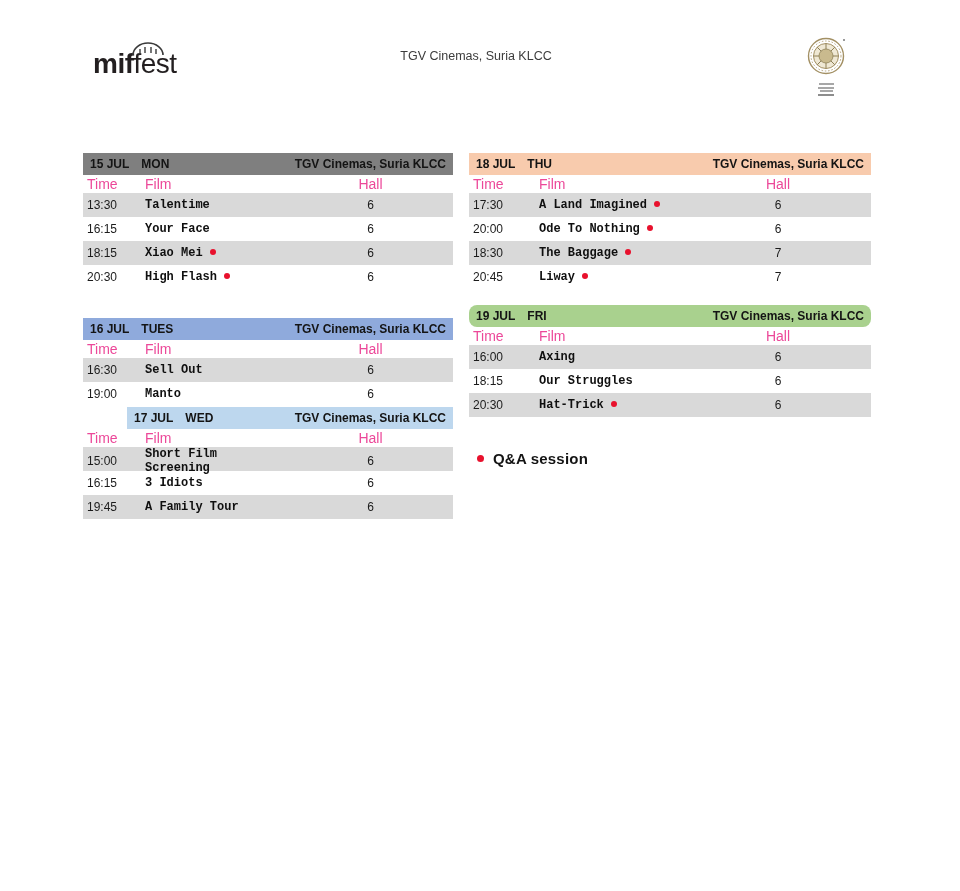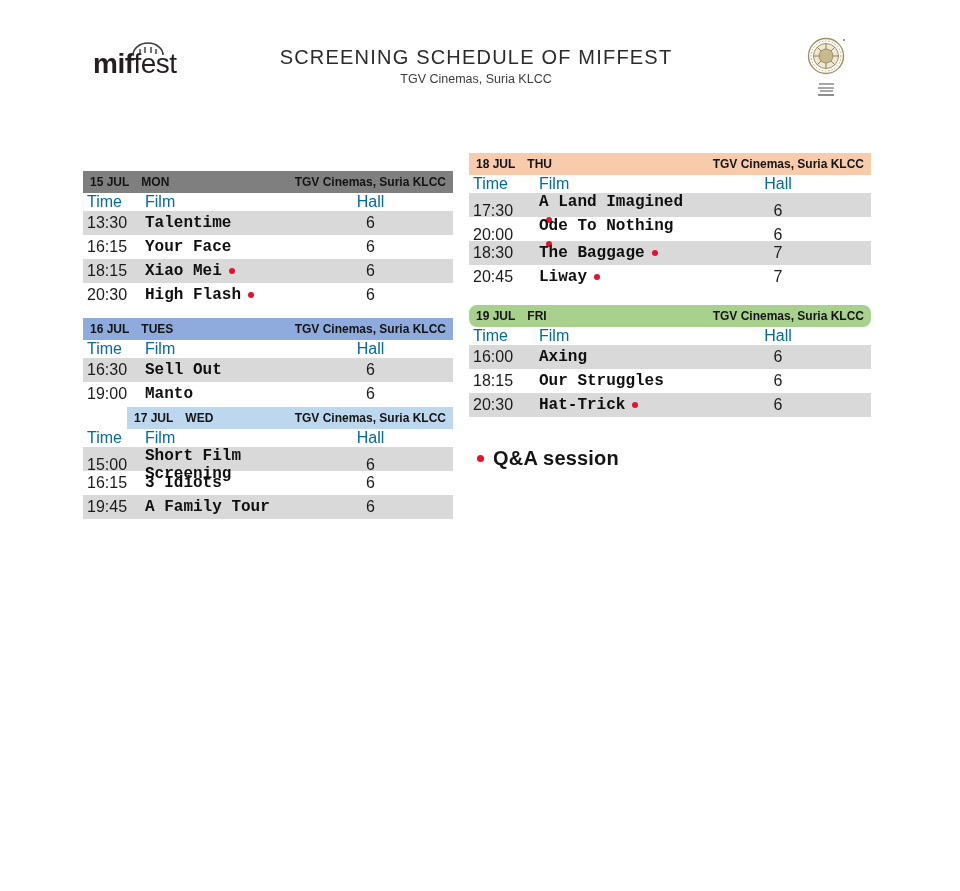--- a/index.html
+++ b/index.html
@@ -25,70 +25,69 @@
   .emblem-lines .bar { height:2px; background:#a7a7a7; margin:1.5px auto; }
   .emblem-lines .b1 { width:15px; }
   .emblem-lines .b2 { width:16px; }
   .emblem-lines .b3 { width:13px; }
   .emblem-lines .b4 { width:16px; background:#8d8d8d; }
 
   
   .day-table { position:absolute; font-size:12px; }
   .day-table.left  { width:370px; }
   .day-table.right { width:402px; }
-  .t-mon { left:83px;  top:153px;margin-top:18px; }
+  .t-mon { left:83px;  top:153px; }
   .t-tue { left:83px;  top:305px; }
   .t-wed { left:83px;  top:407px; }
   .t-thu { left:469px; top:153px; }
   .t-fri { left:469px; top:305px; }
 
   .tbl-header {
     height:22px; display:flex; align-items:center; justify-content:space-between;
     padding:0 7px; box-sizing:border-box; font-weight:700; font-size:12px; color:#141414;
   }
   .hdr-day { margin-left:12px; }
 
-  .col-head { display:grid; height:18px; align-items:center; font-size:16px; color:#0369a1; }
-  .row      { display:grid; height:24px; align-items:center; font-size:16px; color:#1b1b1b; }
+  .col-head { display:grid; height:18px; align-items:center; font-size:14px; color:#ec4899; }
+  .row      { display:grid; height:24px; align-items:center; font-size:12px; color:#1b1b1b; }
   .day-table.left  .col-head, .day-table.left  .row { grid-template-columns:62px 1fr 165px; }
   .day-table.right .col-head, .day-table.right .row { grid-template-columns:70px 1fr 186px; }
 
   .c-time, .r-time { padding-left:4px; }
   .c-hall, .r-hall { text-align:center; }
   .r-film { font-weight:700; color:#0f0f0f;font-family:Liberation Mono, monospace; }
   .rows .row:nth-child(odd) { background:var(--row-alt, #d9d9d9); }
 
   .qa-dot {
     display:inline-block; width:6px; height:6px; border-radius:50%;
     background:var(--qa-dot, #e8112d); margin-left:7px; vertical-align:1px;
   }
 
   
   .legend { position:absolute; left:477px; top:448px; height:20px; display:flex; align-items:center; }
   .legend-dot { width:7px; height:7px; border-radius:50%; background:var(--qa-dot, #e8112d); margin-right:9px; }
-  .legend-label { font-weight:700; font-size:20px; color:#141414; letter-spacing:0.2px; }
+  .legend-label { font-weight:700; font-size:15px; color:#141414; letter-spacing:0.2px; }
 </style>
 </head>
 <body>
 
 <div class="page">
 
   <div class="brand">
     <svg class="brand-arc" width="36" height="16" viewBox="0 0 36 16">
       <path d="M3,14 A15,12 0 0 1 33,14" fill="none" stroke="#3a3a3a" stroke-width="1.6"></path>
       <line x1="10" y1="13" x2="10" y2="8" stroke="#3a3a3a" stroke-width="1.4"></line>
       <line x1="15" y1="12" x2="15" y2="6" stroke="#3a3a3a" stroke-width="1.4"></line>
       <line x1="21" y1="12" x2="21" y2="6" stroke="#3a3a3a" stroke-width="1.4"></line>
       <line x1="26" y1="13" x2="26" y2="8" stroke="#3a3a3a" stroke-width="1.4"></line>
     </svg>
     <span class="brand-bold">mif</span><span class="brand-light">fest</span>
   </div>
 
   <div class="title-block">
-    <div class="title">SCREENING SCHEDULE OF MIFFEST</div>
     <div class="subtitle">TGV Cinemas, Suria KLCC</div>
   </div>
 
   <div class="emblem">
     <svg width="40" height="40" viewBox="0 0 40 40">
       <circle cx="20" cy="20" r="17.5" fill="none" stroke="#a39064" stroke-width="1.4"></circle>
       <circle cx="20" cy="20" r="15" fill="none" stroke="#b3a27a" stroke-width="1" stroke-dasharray="1.5,1.8"></circle>
       <circle cx="20" cy="20" r="12.5" fill="#efe8d4" stroke="#a39064" stroke-width="1"></circle>
       <circle cx="20" cy="20" r="7" fill="#c9ba8e" stroke="#8d7f55" stroke-width="0.8"></circle>
       <line x1="20" y1="7.5" x2="20" y2="13" stroke="#8d7f55" stroke-width="1"></line>

